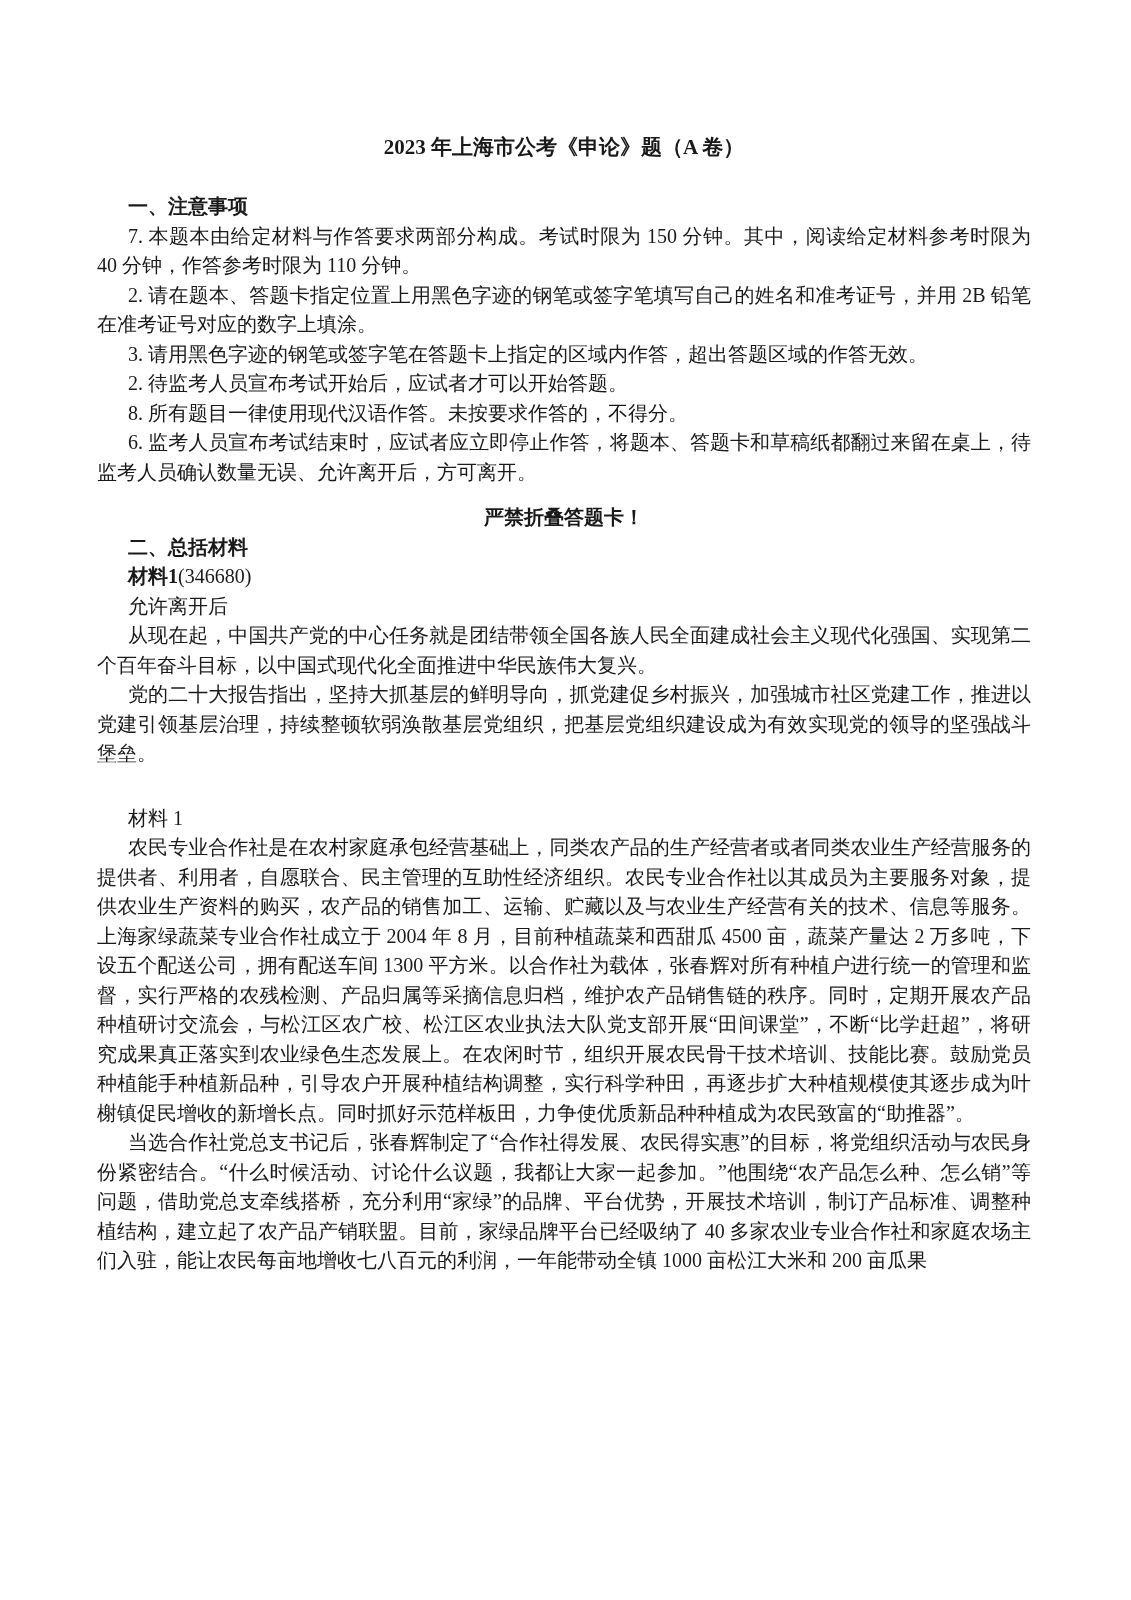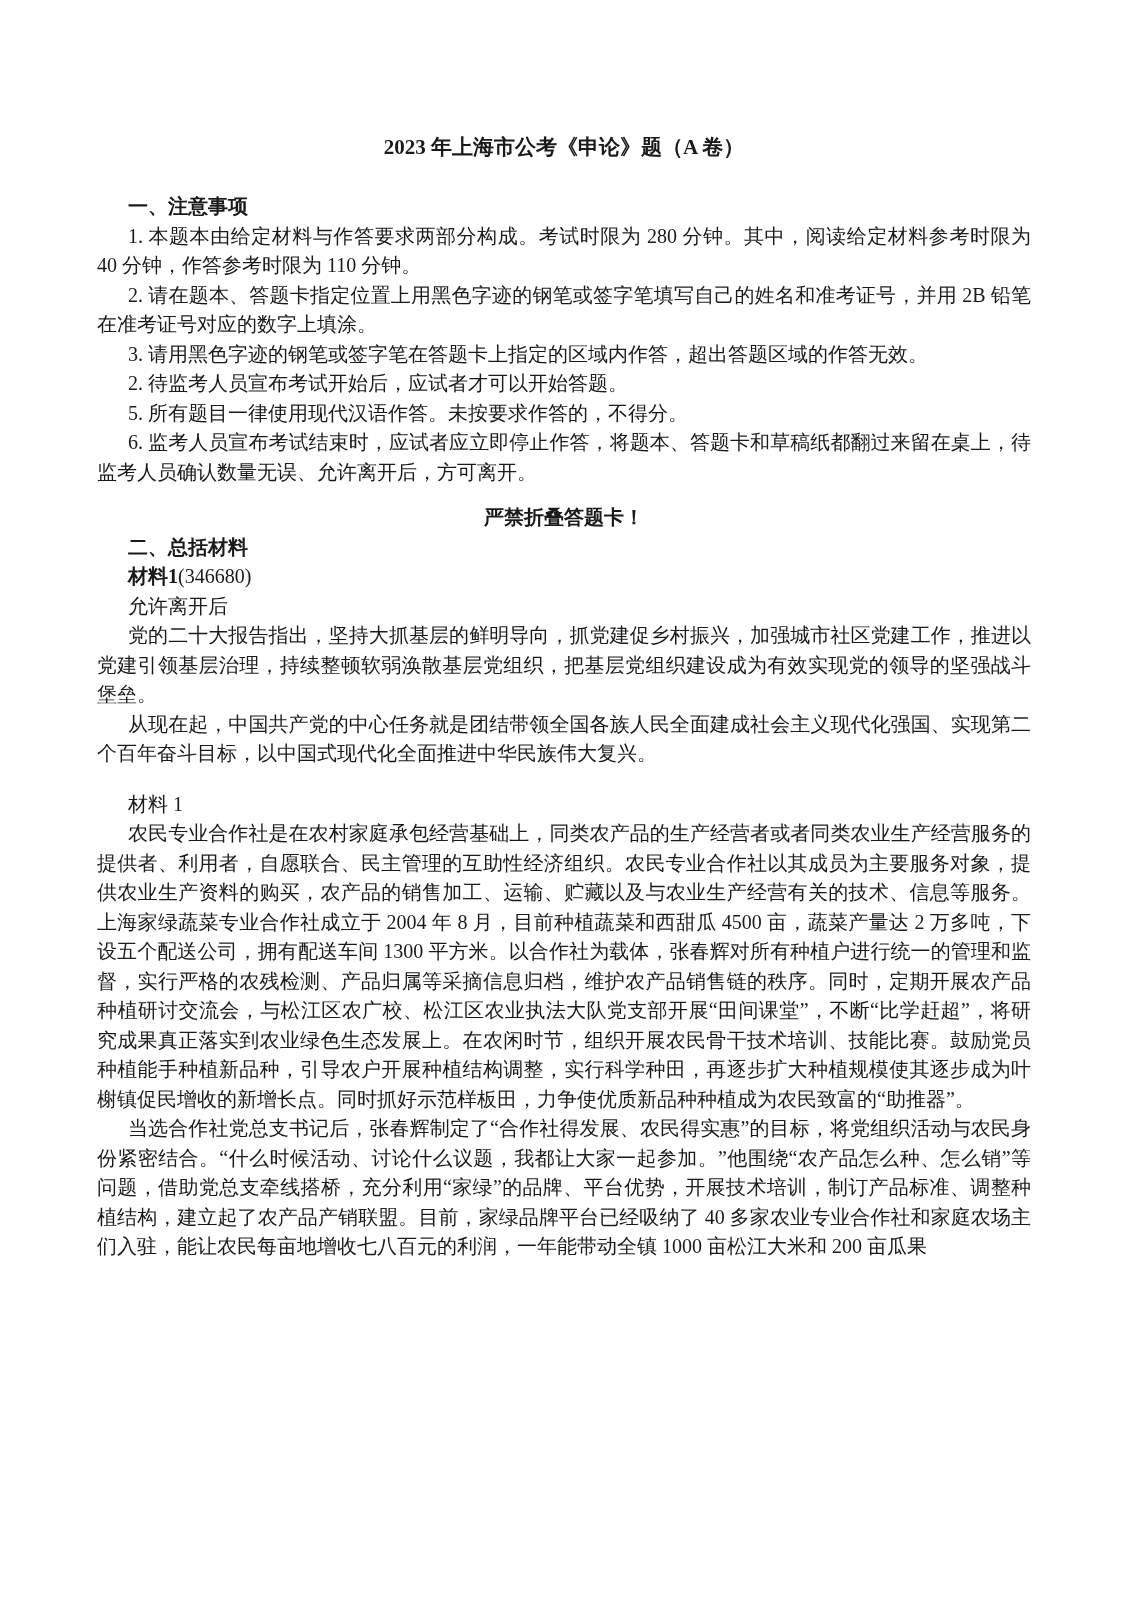--- a/index.html
+++ b/index.html
@@ -31,21 +31,21 @@
   }
   p { margin: 0; }
   .indent { text-indent: 1.55em; }
   .bold { font-weight: bold; }
   .warning {
     font-weight: bold;
     text-align: center;
     text-indent: 0;
     margin-top: 16px;
   }
-  .spaced { margin-top: 21px; }
+  .spaced { margin-top: 35px; }
   .footer {
     position: absolute;
     top: 1478px;
     left: 0;
     width: 100%;
     text-align: center;
     font-size: 18px;
     color: #1a1a1a;
   }
   .watermark {
@@ -89,36 +89,36 @@
 </style>
 </head>
 <body>
 
 <div class="page">
   <div class="content">
 
     <h1 class="title">2023 年上海市公考《申论》题（A 卷）</h1>
 
     <p class="indent bold">一、注意事项</p>
-    <p class="indent">1. 本题本由给定材料与作答要求两部分构成。考试时限为 280 分钟。其中，阅读给定材料参考时限为 40 分钟，作答参考时限为 110 分钟。</p>
+    <p class="indent">7. 本题本由给定材料与作答要求两部分构成。考试时限为 150 分钟。其中，阅读给定材料参考时限为 40 分钟，作答参考时限为 110 分钟。</p>
     <p class="indent">2. 请在题本、答题卡指定位置上用黑色字迹的钢笔或签字笔填写自己的姓名和准考证号，并用 2B 铅笔在准考证号对应的数字上填涂。</p>
     <p class="indent">3. 请用黑色字迹的钢笔或签字笔在答题卡上指定的区域内作答，超出答题区域的作答无效。</p>
     <p class="indent">2. 待监考人员宣布考试开始后，应试者才可以开始答题。</p>
-    <p class="indent">5. 所有题目一律使用现代汉语作答。未按要求作答的，不得分。</p>
+    <p class="indent">8. 所有题目一律使用现代汉语作答。未按要求作答的，不得分。</p>
     <p class="indent">6. 监考人员宣布考试结束时，应试者应立即停止作答，将题本、答题卡和草稿纸都翻过来留在桌上，待监考人员确认数量无误、允许离开后，方可离开。</p>
 
     <p class="warning">严禁折叠答题卡！</p>
 
     <p class="indent bold">二、总括材料</p>
 
     <p class="indent"><span class="bold">材料1</span><span>(346680)</span></p>
 
     <p class="indent">允许离开后</p>
+    <p class="indent">从现在起，中国共产党的中心任务就是团结带领全国各族人民全面建成社会主义现代化强国、实现第二个百年奋斗目标，以中国式现代化全面推进中华民族伟大复兴。</p>
     <p class="indent">党的二十大报告指出，坚持大抓基层的鲜明导向，抓党建促乡村振兴，加强城市社区党建工作，推进以党建引领基层治理，持续整顿软弱涣散基层党组织，把基层党组织建设成为有效实现党的领导的坚强战斗堡垒。</p>
-    <p class="indent">从现在起，中国共产党的中心任务就是团结带领全国各族人民全面建成社会主义现代化强国、实现第二个百年奋斗目标，以中国式现代化全面推进中华民族伟大复兴。</p>
 
     <p class="indent spaced">材料 1</p>
     <p class="indent">农民专业合作社是在农村家庭承包经营基础上，同类农产品的生产经营者或者同类农业生产经营服务的提供者、利用者，自愿联合、民主管理的互助性经济组织。农民专业合作社以其成员为主要服务对象，提供农业生产资料的购买，农产品的销售加工、运输、贮藏以及与农业生产经营有关的技术、信息等服务。上海家绿蔬菜专业合作社成立于 2004 年 8 月，目前种植蔬菜和西甜瓜 4500 亩，蔬菜产量达 2 万多吨，下设五个配送公司，拥有配送车间 1300 平方米。以合作社为载体，张春辉对所有种植户进行统一的管理和监督，实行严格的农残检测、产品归属等采摘信息归档，维护农产品销售链的秩序。同时，定期开展农产品种植研讨交流会，与松江区农广校、松江区农业执法大队党支部开展“田间课堂”，不断“比学赶超”，将研究成果真正落实到农业绿色生态发展上。在农闲时节，组织开展农民骨干技术培训、技能比赛。鼓励党员种植能手种植新品种，引导农户开展种植结构调整，实行科学种田，再逐步扩大种植规模使其逐步成为叶榭镇促民增收的新增长点。同时抓好示范样板田，力争使优质新品种种植成为农民致富的“助推器”。</p>
     <p class="indent">当选合作社党总支书记后，张春辉制定了“合作社得发展、农民得实惠”的目标，将党组织活动与农民身份紧密结合。“什么时候活动、讨论什么议题，我都让大家一起参加。”他围绕“农产品怎么种、怎么销”等问题，借助党总支牵线搭桥，充分利用“家绿”的品牌、平台优势，开展技术培训，制订产品标准、调整种植结构，建立起了农产品产销联盟。目前，家绿品牌平台已经吸纳了 40 多家农业专业合作社和家庭农场主们入驻，能让农民每亩地增收七八百元的利润，一年能带动全镇 1000 亩松江大米和 200 亩瓜果</p>
 
   </div>
 
   <div class="footer">1</div>
 
   <div class="watermark">

